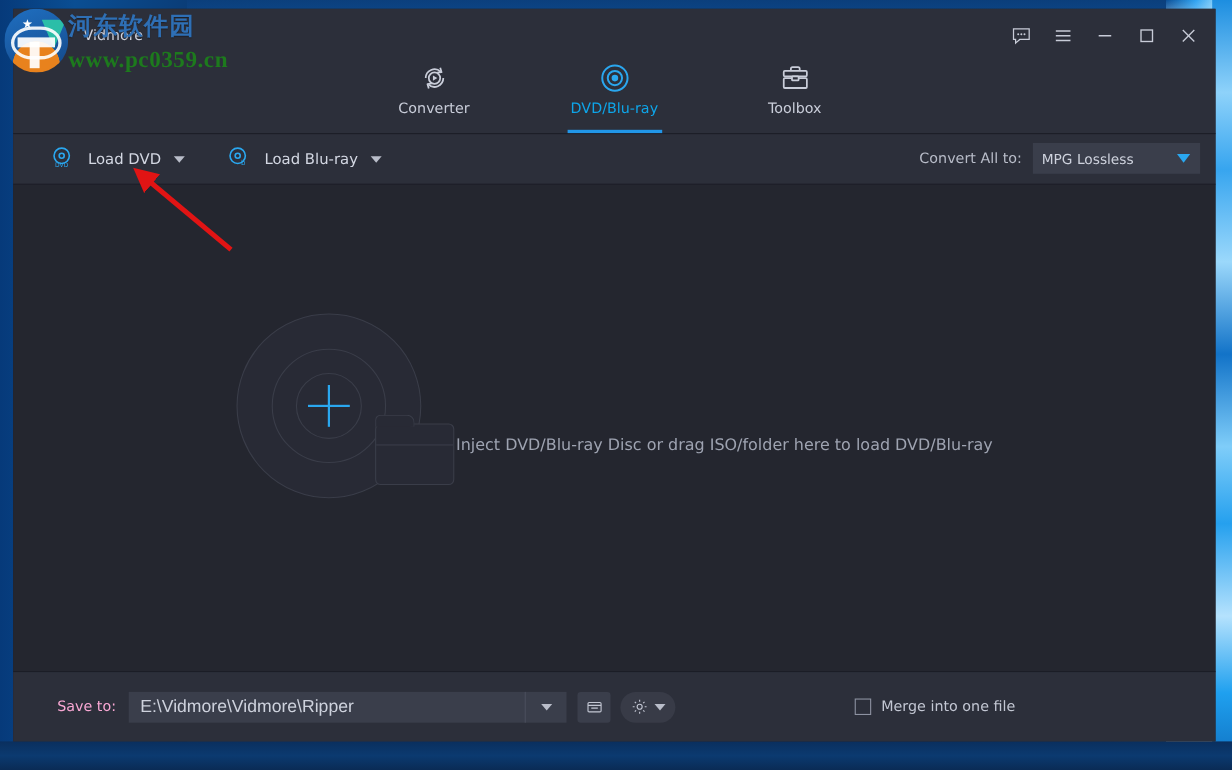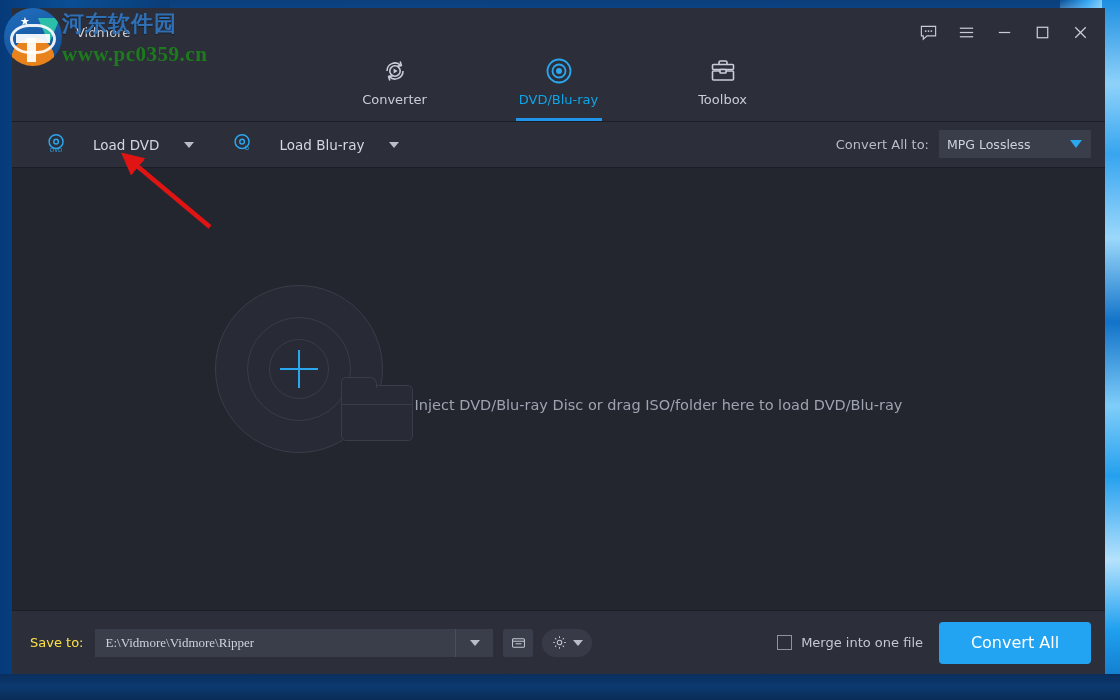--- a/index.html
+++ b/index.html
@@ -144,21 +144,21 @@
   }
 
   
   #toolbar {
     position: relative; height: 46px; flex: none;
     background: #2c2f3a;
     border-bottom: 1px solid #1b1d26;
     display: flex; align-items: center;
   }
   .load-btn {
-    display: flex; align-items: center; gap: 25px; height: 30px;
+    display: flex; align-items: center; gap: 12px; height: 30px;
     padding: 0 6px; margin-left: 26px; cursor: pointer;
   }
   .load-btn:first-of-type { margin-left: 28px; }
   .load-btn .lb-label { font-size: 13.5px; color: #d3d7e2; }
   .caret-down {
     width: 0; height: 0; border-left: 5px solid transparent;
     border-right: 5px solid transparent; border-top: 6px solid #b9bdc9;
   }
   #convert-all-to {
     position: absolute; right: 14px; top: 8px;
@@ -220,29 +220,29 @@
     margin-top: 32px; font-size: 14.5px; color: #9ea3b1;
   }
 
   
   #bottombar {
     height: 64px; flex: none; position: relative;
     background: #2c2f3a;
     border-top: 1px solid #1b1d26;
     display: flex; align-items: center;
   }
-  #saveto-label { margin-left: 18px; font-size: 13px; color: #fde047; }
+  #saveto-label { margin-left: 40px; font-size: 13px; color: #f9a8d4; }
   #path-wrap {
     margin-left: 12px; width: 398px; height: 28px; background: #3a3e4b;
     display: flex; align-items: center; position: relative;
   }
   #path-input {
     flex: 1; height: 100%; background: transparent; border: none; outline: none;
-    padding: 0 10px; color: #ced2dd; font-size: 13px;
-    font-family: Liberation Serif, serif;
+    padding: 0 10px; color: #ced2dd; font-size: 16px;
+    font-family: Liberation Sans, sans-serif;
   }
   #path-caret {
     width: 38px; height: 100%; display: flex; align-items: center; justify-content: center;
     border-left: 1px solid #4a4e5c; cursor: pointer;
   }
   #browse-btn {
     margin-left: 10px; width: 30px; height: 28px; background: #3a3e4b;
     display: flex; align-items: center; justify-content: center; cursor: pointer;
     border-radius: 3px;
   }
@@ -434,23 +434,20 @@
         <path d="M10 2.6v2M10 15.4v2M2.6 10h2M15.4 10h2M4.8 4.8l1.4 1.4M13.8 13.8l1.4 1.4M15.2 4.8l-1.4 1.4M6.2 13.8l-1.4 1.4"></path>
       </svg>
       <span class="caret-down"></span>
     </div>
 
     <div id="merge-wrap">
       <span id="merge-box"></span>
       <span id="merge-label">Merge into one file</span>
     </div>
 
-    <div id="convert-all-btn">
-      <span>Convert All</span>
-    </div>
   </div>
 
 </div>
 
 <div id="watermark">
   <div id="wm-badge">
     <span class="v"></span>
     <span class="ring"></span>
     <span class="bar"></span>
     <span class="stem"></span>

